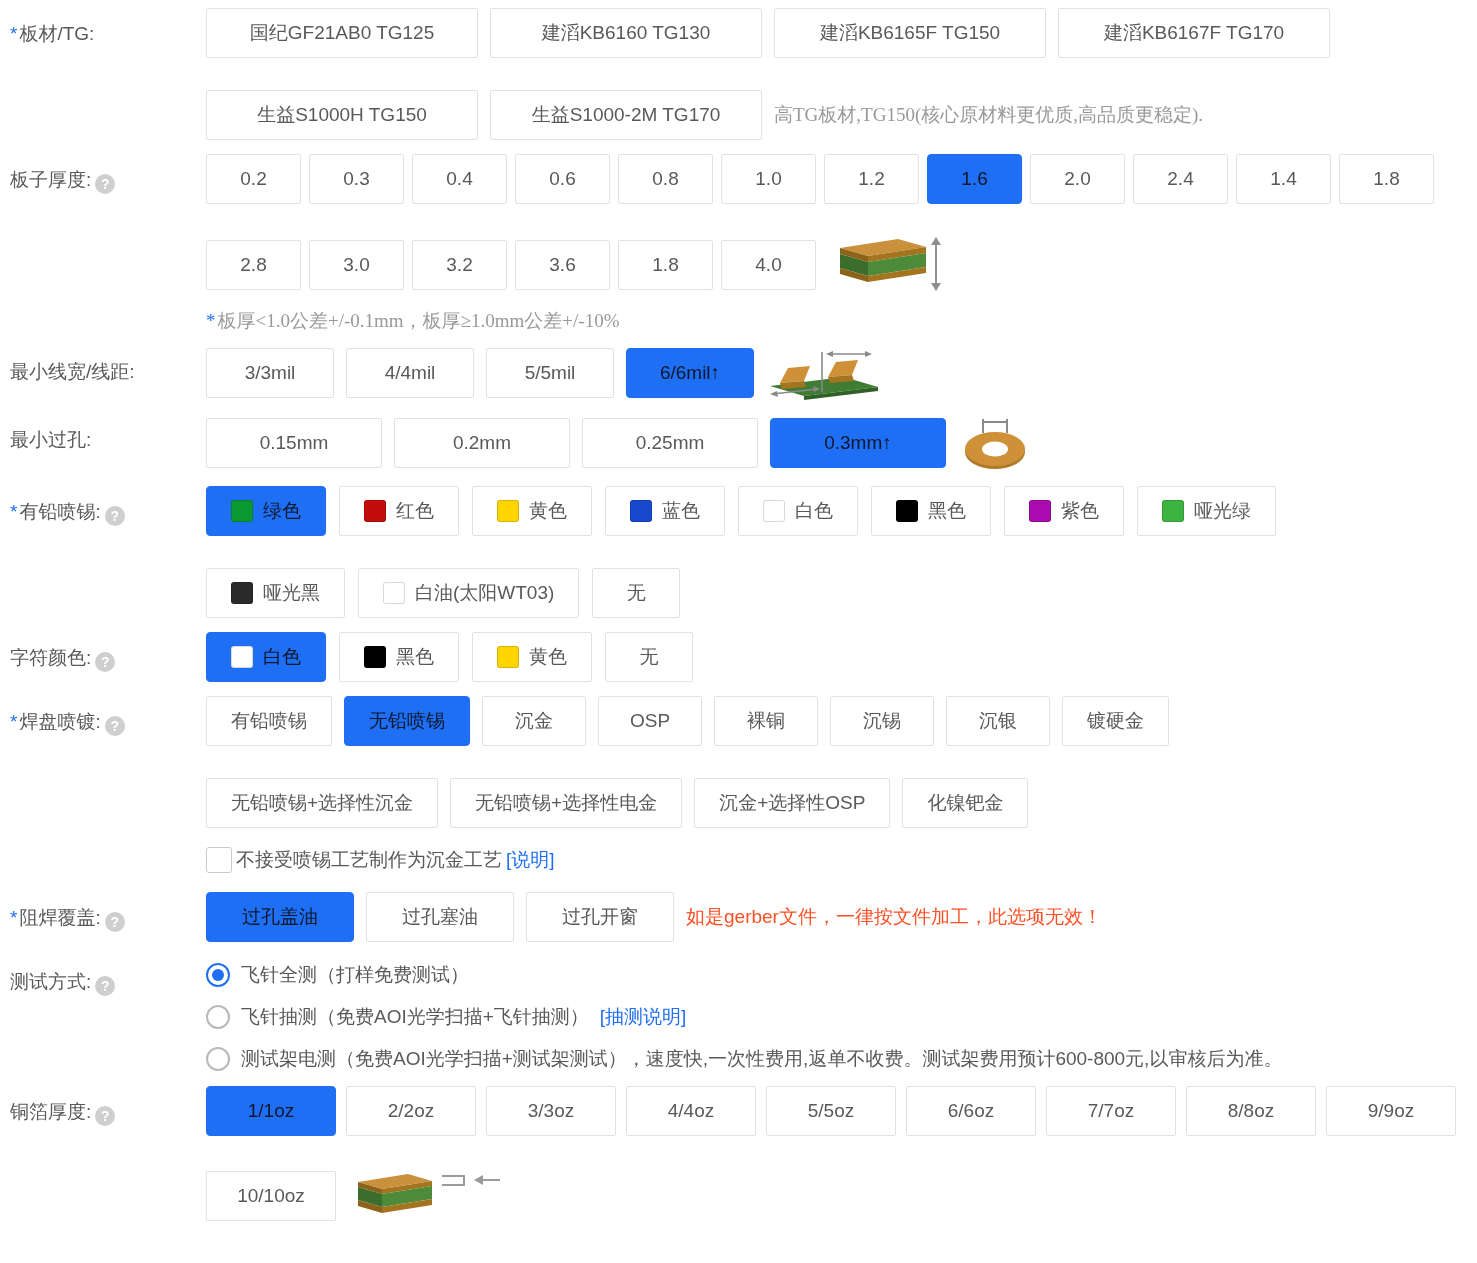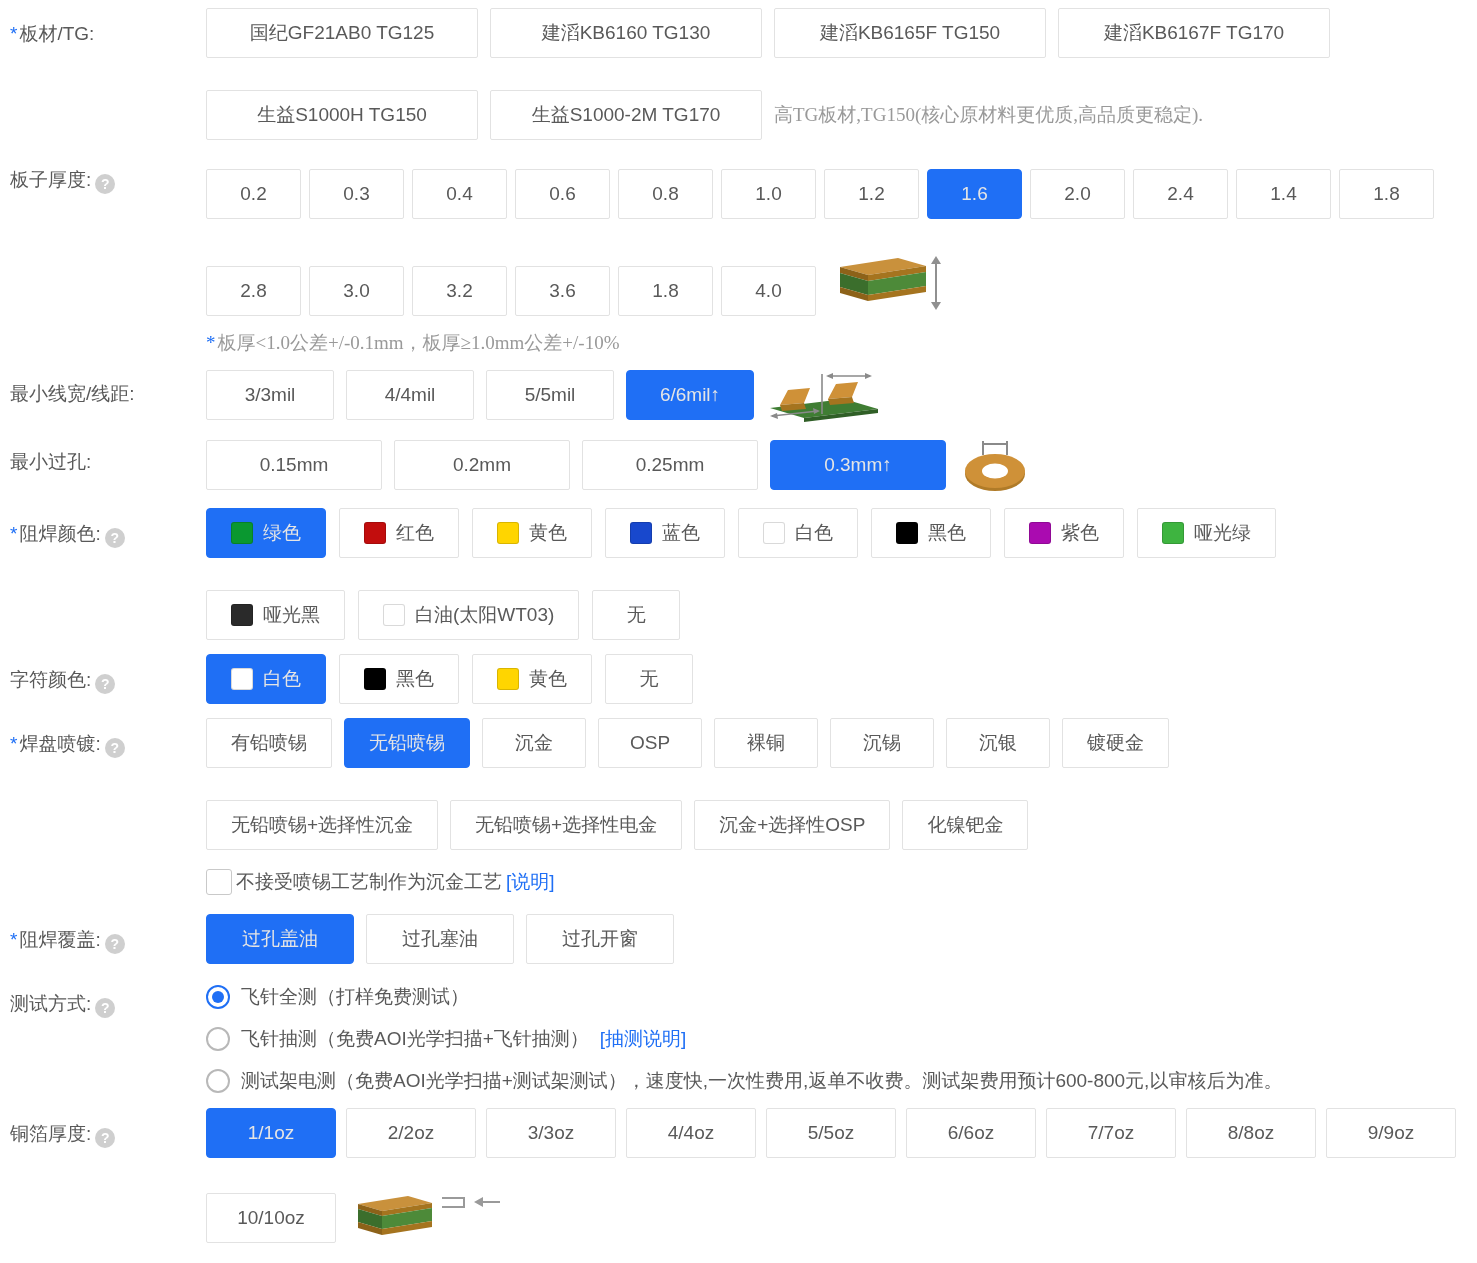--- a/index.html
+++ b/index.html
@@ -29,24 +29,24 @@
   .row-content.gap-cu { gap: 16px 10px; }
   .break { flex-basis: 100%; height: 0; }
 
   .opt {
     display: inline-flex; align-items: center; justify-content: center;
     height: 50px; padding: 0 24px;
     background: #fff; border: 1px solid #e2e2e2; border-radius: 2px;
     font-family: inherit; font-size: 19px; color: #595959; cursor: pointer;
     white-space: nowrap;
   }
-  .opt.selected { background: #1f6ff5; border-color: #1f6ff5; color: #e5e5e5; border-radius: 4px; }
+  .opt.selected { background: #1f6ff5; border-color: #1f6ff5; color: #0f172a; border-radius: 4px; }
 
   .b-mat { min-width: 272px; }
-  .b-thk { width: 95px; padding: 0; margin-top: 15px; }
+  .b-thk { width: 95px; padding: 0; }
   .b-trc { width: 128px; padding: 0; }
   .b-via { width: 176px; padding: 6px; }
   .b-clr { min-width: 120px; }
   .b-non { min-width: 88px; }
   .b-fin { min-width: 104px; }
   .b-cov { min-width: 148px; }
   .b-cu  { width: 130px; padding: 0; }
 
   .swatch {
     width: 22px; height: 22px; border-radius: 3px; margin-right: 10px;
@@ -177,21 +177,21 @@
         <ellipse cx="37" cy="35" rx="30" ry="17" fill="#cf9138"></ellipse>
         <ellipse cx="37" cy="35" rx="13" ry="7.5" fill="#ffffff"></ellipse>
         <line x1="25" y1="5" x2="25" y2="19" stroke="#8a8a8a" stroke-width="2"></line>
         <line x1="49" y1="5" x2="49" y2="19" stroke="#8a8a8a" stroke-width="2"></line>
         <line x1="25" y1="8" x2="49" y2="8" stroke="#8a8a8a" stroke-width="2"></line>
       </svg>
     </div>
   </div>
 
   <div class="row">
-    <div class="row-label"><span class="req">*</span><span>阻焊颜色:</span><span class="help">?</span></div>
+    <div class="row-label"><span class="req">*</span><span>有铅喷锡:</span><span class="help">?</span></div>
     <div class="row-content" style="gap:16px 13px;">
       <button type="button" class="opt b-clr selected">
           <span class="swatch" style="background: rgb(10, 152, 48);"></span>
           <span>绿色</span>
         </button>
       <button type="button" class="opt b-clr">
           <span class="swatch" style="background: rgb(194, 13, 13);"></span>
           <span>红色</span>
         </button>
       <button type="button" class="opt b-clr">
@@ -283,20 +283,21 @@
       </div>
     </div>
   </div>
 
   <div class="row">
     <div class="row-label"><span class="req">*</span><span>阻焊覆盖:</span><span class="help">?</span></div>
     <div class="row-content">
       <button type="button" class="opt b-cov selected">过孔盖油</button>
       <button type="button" class="opt b-cov">过孔塞油</button>
       <button type="button" class="opt b-cov">过孔开窗</button>
+      <span class="warn">如是gerber文件，一律按文件加工，此选项无效！</span>
     </div>
   </div>
 
   <div class="row">
     <div class="row-label"><span>测试方式:</span><span class="help">?</span></div>
     <div class="row-content-block">
       <div class="radio-line">
         <span class="radio checked"></span>
         <span>飞针全测（打样免费测试）</span>
       </div>

